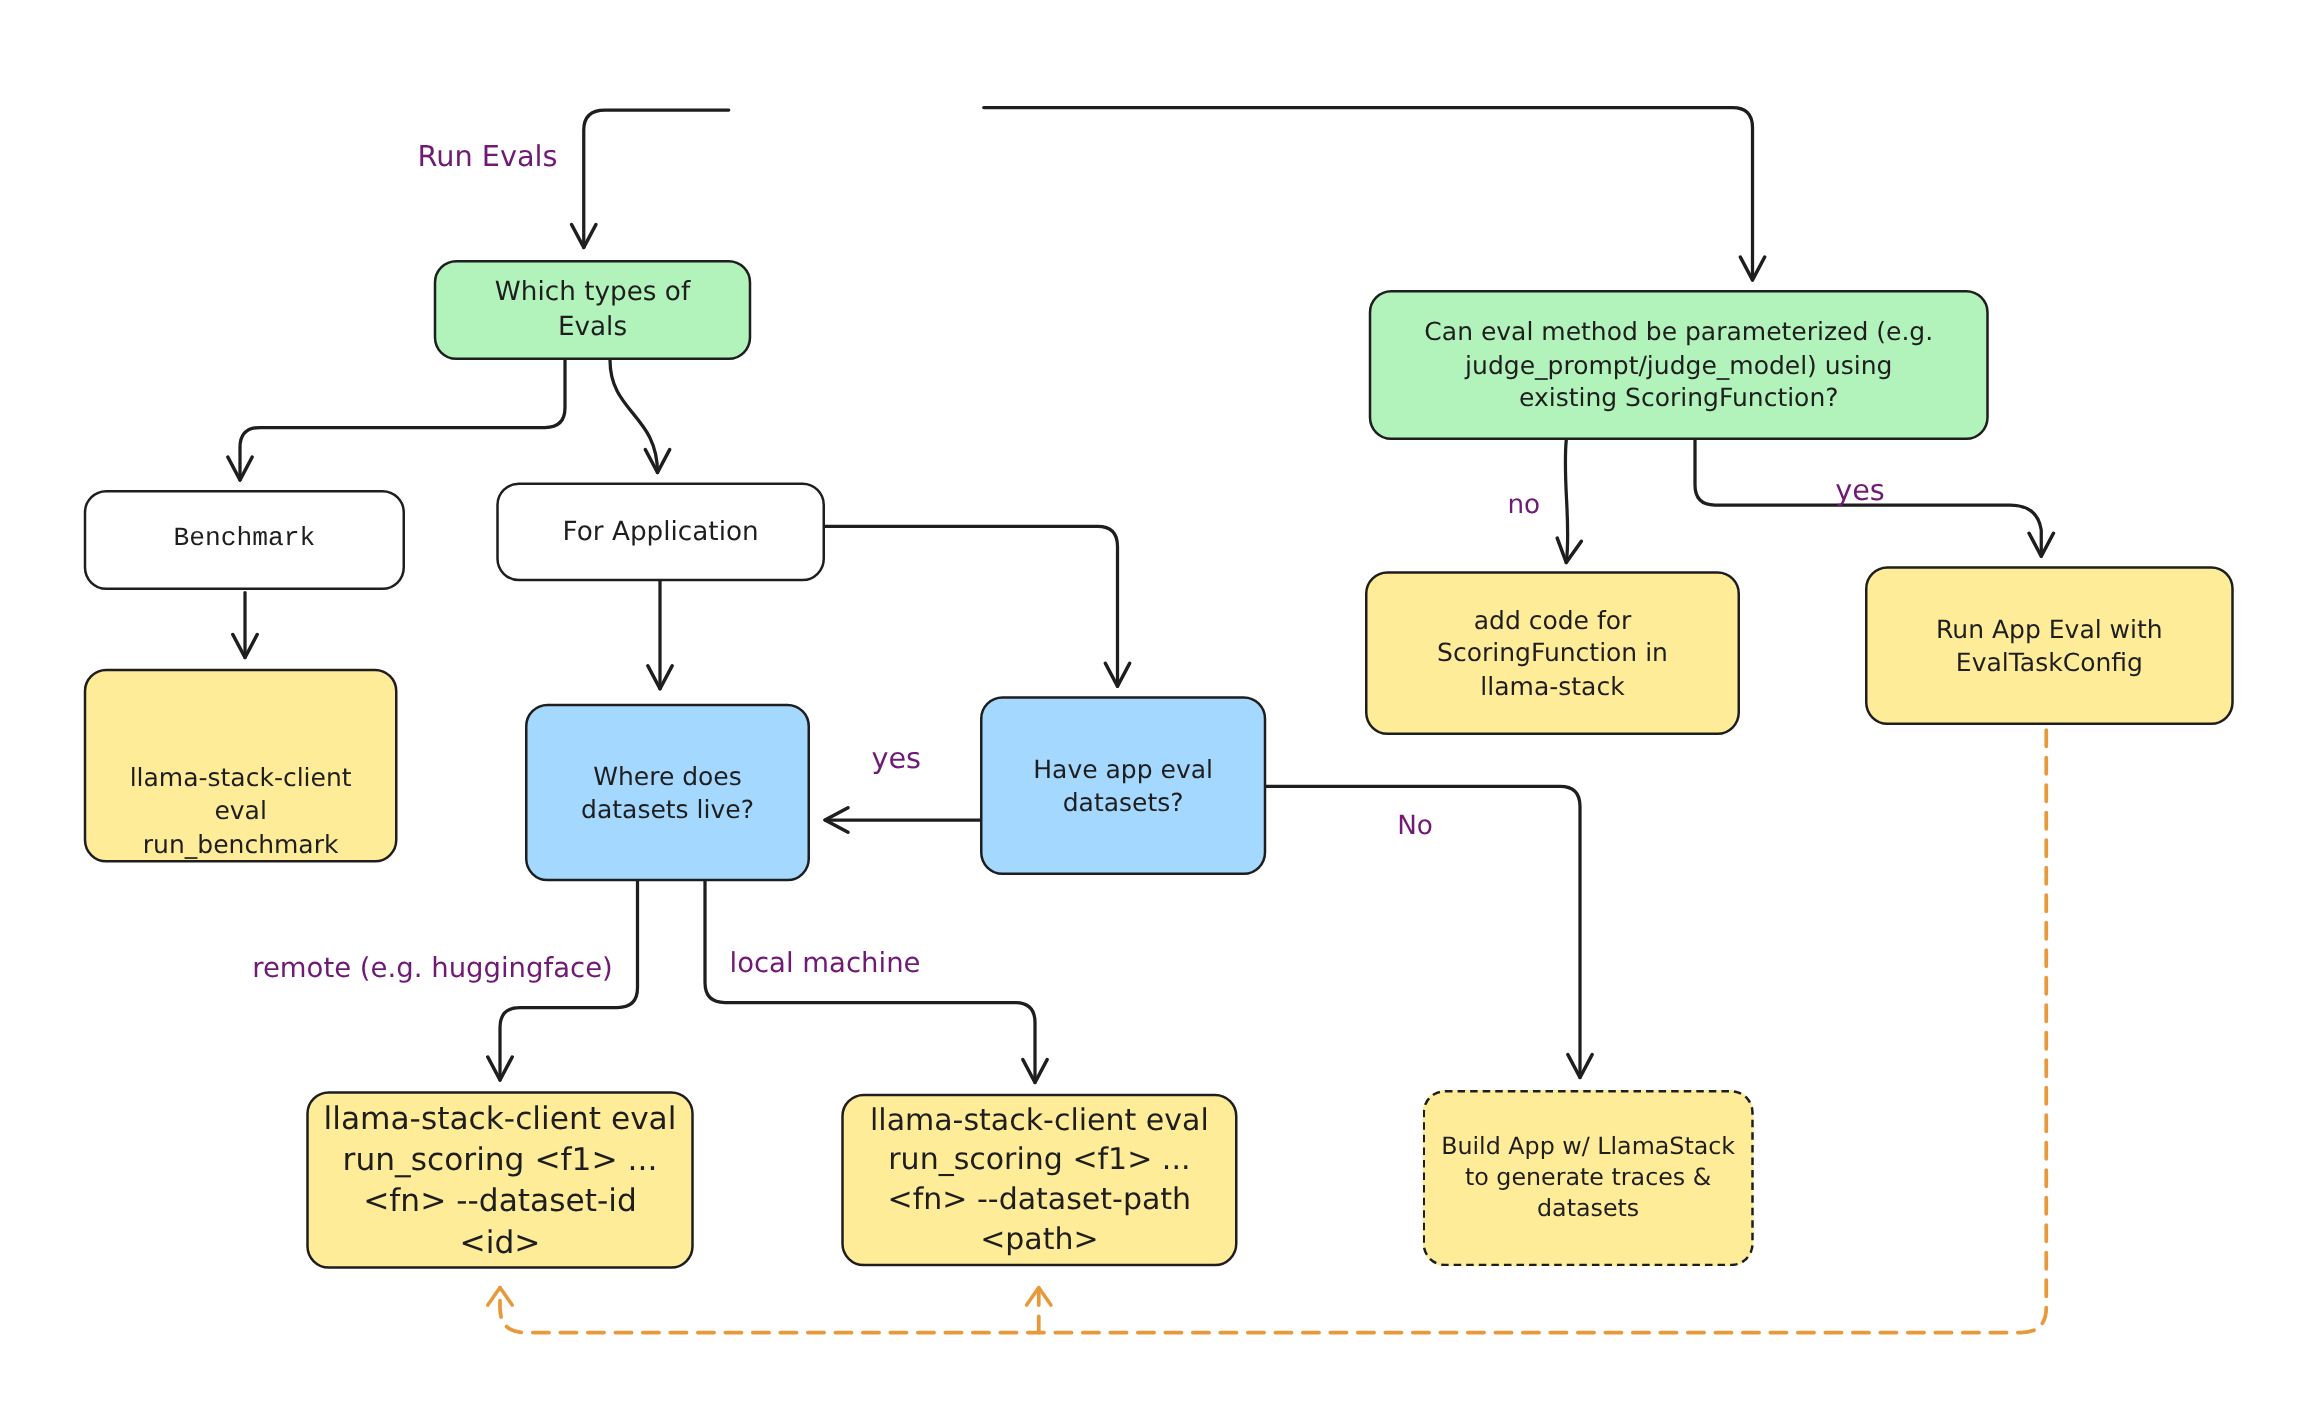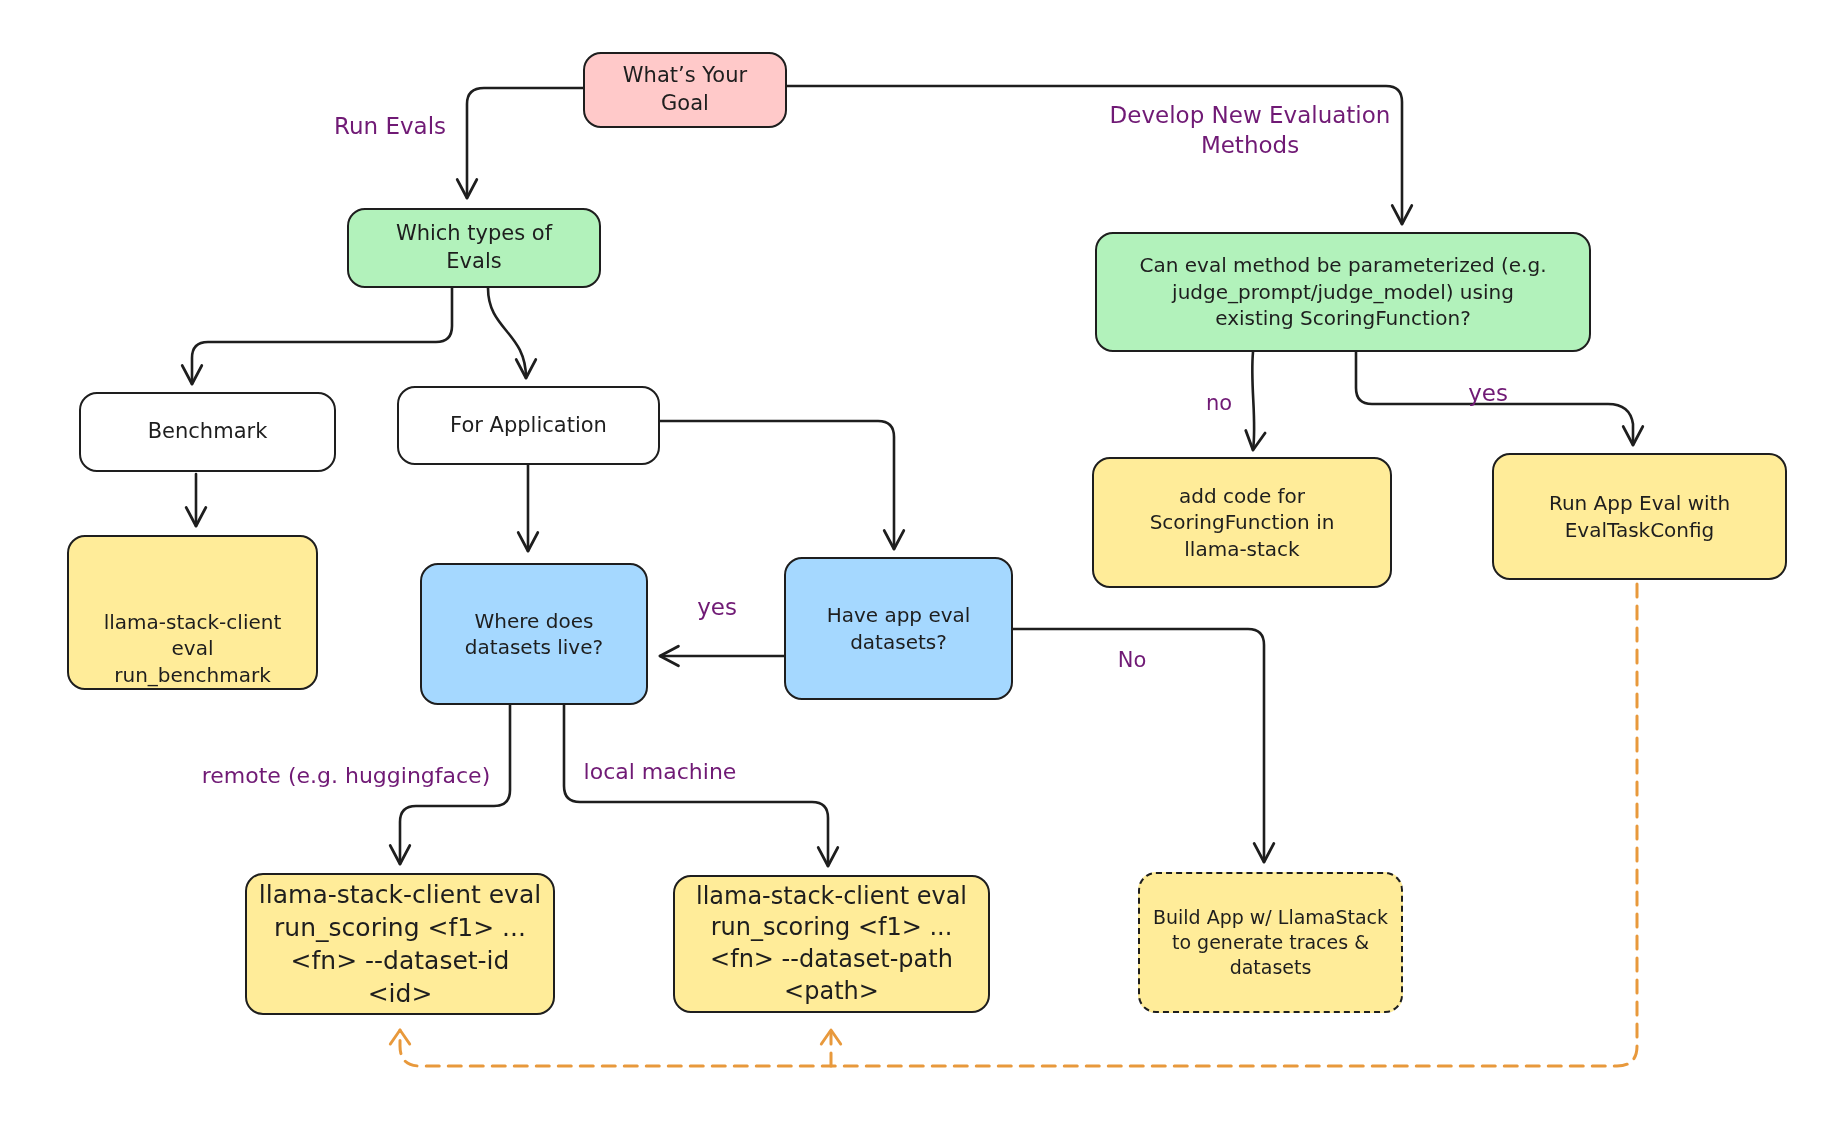--- a/index.html
+++ b/index.html
@@ -76,29 +76,26 @@
       <path d="M 510,705 V 790 Q 510,806 494,806 H 416 Q 400,806 400,822 V 864" marker-end="url(#ah-black)"></path>
       <path d="M 564,705 V 786 Q 564,802 580,802 H 812 Q 828,802 828,818 V 866" marker-end="url(#ah-black)"></path>
     </g>
 
     <g fill="none" stroke="#e8993c" stroke-width="3" stroke-linecap="round" stroke-linejoin="round" stroke-dasharray="13 9">
       <path d="M 1637,584 V 1046 Q 1637,1066 1617,1066 H 420 Q 400,1066 400,1046 V 1030" marker-end="url(#ah-orange)"></path>
       <path d="M 831,1066 V 1030" marker-end="url(#ah-orange)"></path>
     </g>
   </svg>
 
-  <div class="node fill-pink" style="left:583px; top:52px; width:204px; height:76px; padding:0 30px; font-size:21px;">
-    <span>What’s Your Goal</span>
-  </div>
 
   <div class="node fill-green" style="left:347px; top:208px; width:254px; height:80px; padding:0 40px; font-size:21px;border-radius:18px;">
     <span>Which types of Evals</span>
   </div>
 
-  <div class="node fill-white" style="left:79px; top:392px; width:257px; height:80px; padding:0 20px; font-size:21px;">
+  <div class="node fill-white" style="left:67px; top:392px; width:257px; height:80px; padding:0 20px; font-size:21px;font-family:Liberation Mono, monospace;">
     <span>Benchmark</span>
   </div>
 
   <div class="node fill-white" style="left:397px; top:386px; width:263px; height:79px; padding:0 20px; font-size:21px;">
     <span>For Application</span>
   </div>
 
   <div class="node fill-yellow" style="left:67px; top:535px; width:251px; height:155px; padding:0 24px; font-size:20px;align-items:flex-end;">
     <span>llama-stack-client eval run_benchmark</span>
   </div>
@@ -130,21 +127,20 @@
   <div class="node fill-yellow" style="left:673px; top:875px; width:317px; height:138px; padding:0 8px; font-size:24px;">
     <span>llama-stack-client eval run_scoring &lt;f1&gt; ... &lt;fn&gt; --dataset-path &lt;path&gt;</span>
   </div>
 
   <div class="node fill-yellow border-dashed" style="left:1138px; top:872px; width:265px; height:141px; padding:0 8px; font-size:19px;">
     <span>Build App w/ LlamaStack to generate traces &amp; datasets</span>
   </div>
 
   <div class="edge-label" style="left:390px; top:127px; font-size:23px;">Run Evals</div>
 
-  <div class="edge-label wrap" style="left:1250px; top:131px; width:320px; font-size:23px;">Develop New Evaluation Methods</div>
 
   <div class="edge-label" style="left:1219px; top:404px; font-size:21px;">no</div>
 
   <div class="edge-label" style="left:1488px; top:394px; font-size:23px;">yes</div>
 
   <div class="edge-label" style="left:717px; top:608px; font-size:23px;">yes</div>
 
   <div class="edge-label" style="left:1132px; top:661px; font-size:21px;">No</div>
 
   <div class="edge-label" style="left:346px; top:776px; font-size:22px;">remote (e.g. huggingface)</div>

